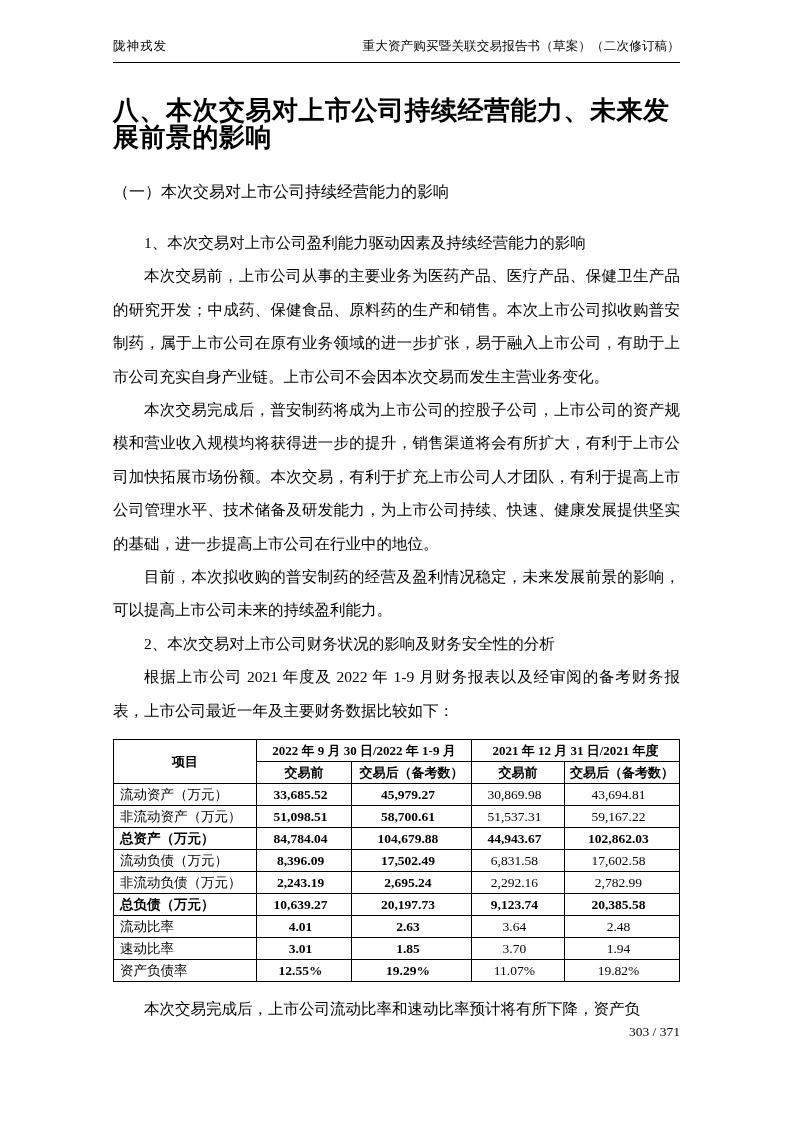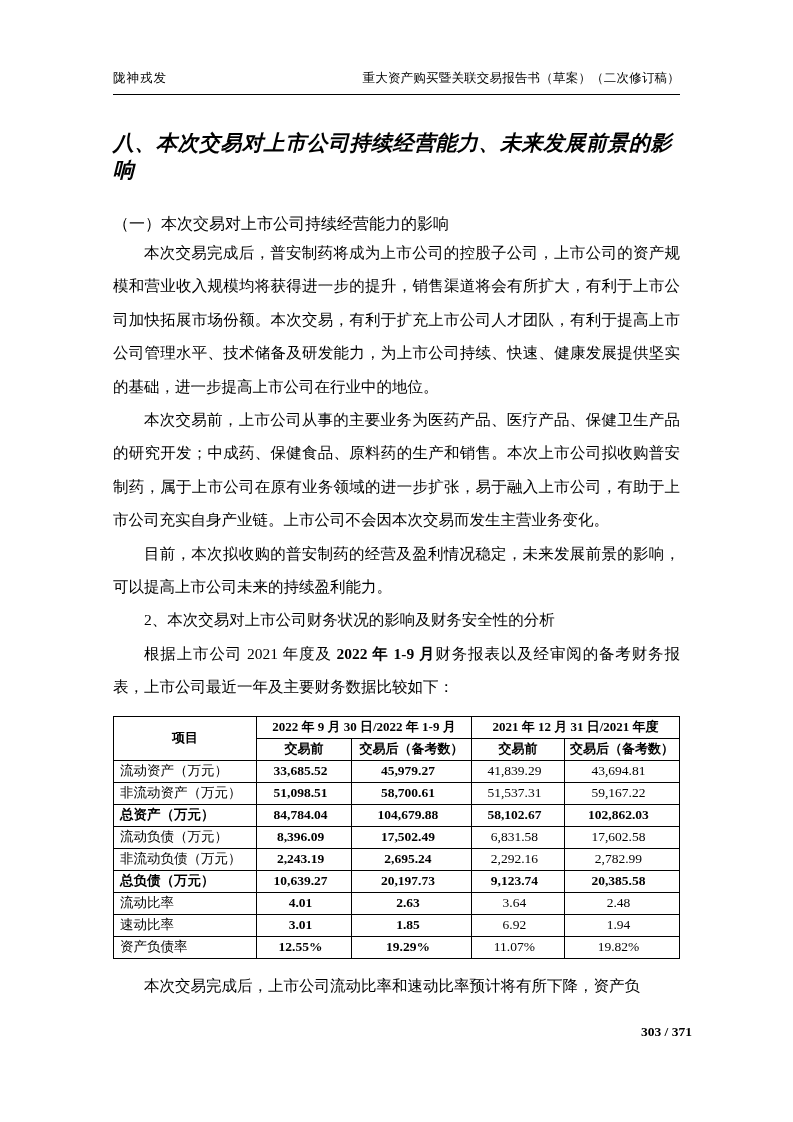--- a/index.html
+++ b/index.html
@@ -5,62 +5,61 @@
   html, body {
     margin: 0; padding: 0;
     width: 793px; height: 1122px;
     background: #ffffff;
     overflow: hidden;
   }
   .page {
     position: relative;
     width: 793px; height: 932px;
     box-sizing: border-box;
-    padding: 70px 113px 0 113px;
+    padding: 38px 113px 0 113px;
     font-family: "Liberation Serif", "DejaVu Serif", serif;
     color: #000;
   }
   
   .doc-header {
     display: flex;
     justify-content: space-between;
     align-items: flex-end;
     font-size: 12.5px;
     padding-bottom: 7px;
     border-bottom: 1.5px solid #000;
   }
   .doc-header .left  { letter-spacing: 1px; }
   .doc-header .right { letter-spacing: 0.2px; }
   
   h1.doc-title {
     margin: 34px 0 0 0;
     font-family: "Liberation Sans", "DejaVu Sans", sans-serif;
-    font-size: 21px;
+    font-size: 26px;
     font-weight: bold;
     line-height: 27px;
     letter-spacing: 0.5px;
-    font-style: italic;
   }
   h2.doc-subtitle {
     margin: 29px 0 0 0;
     font-family: "Liberation Sans", "DejaVu Sans", sans-serif;
     font-size: 16px;
     font-weight: normal;
     line-height: 24px;
   }
   
   p.para {
     margin: 0;
     font-size: 15.5px;
     line-height: 33.4px;
     text-align: justify;
     text-indent: 2em;
   }
   p.para.first { margin-top: 22px; }
-  .bold { font-weight: bold; }
+  .bold { font-weight: normal; }
   
   table.fin-table {
     width: 100%;
     border-collapse: collapse;
     margin-top: 12px;
     font-size: 13.5px;
   }
   .fin-table th, .fin-table td {
     border: 1px solid #000;
     padding: 1px 5px;
@@ -74,41 +73,42 @@
     font-size: 13px;
   }
   .fin-table td.label { text-align: left; padding-left: 6px; white-space: nowrap; }
   .fin-table td.num   { text-align: center; padding-right: 12px; }
   .fin-table td.c22   { font-weight: bold; }           
   .fin-table tr.bold-row td { font-weight: bold; }     
   
   .page-number {
     position: absolute;
     top: 1024px;
-    right: 101px;
+    right: 113px;
     font-size: 13.5px;
-    font-weight: bold;
+    font-weight: normal;
     margin-left: 38px;
   }
 </style>
 </head>
 <body>
 
 <div class="page">
 
   <div class="doc-header">
     <span class="left">陇神戎发</span>
     <span class="right">重大资产购买暨关联交易报告书（草案）（二次修订稿）</span>
   </div>
 
   <h1 class="doc-title">八、本次交易对上市公司持续经营能力、未来发展前景的影响</h1>
   <h2 class="doc-subtitle">（一）本次交易对上市公司持续经营能力的影响</h2>
 
+  <p class="para first">1、本次交易对上市公司盈利能力驱动因素及持续经营能力的影响</p>
+  <p class="para">本次交易前，上市公司从事的主要业务为医药产品、医疗产品、保健卫生产品的研究开发；中成药、保健食品、原料药的生产和销售。本次上市公司拟收购普安制药，属于上市公司在原有业务领域的进一步扩张，易于融入上市公司，有助于上市公司充实自身产业链。上市公司不会因本次交易而发生主营业务变化。</p>
   <p class="para">本次交易完成后，普安制药将成为上市公司的控股子公司，上市公司的资产规模和营业收入规模均将获得进一步的提升，销售渠道将会有所扩大，有利于上市公司加快拓展市场份额。本次交易，有利于扩充上市公司人才团队，有利于提高上市公司管理水平、技术储备及研发能力，为上市公司持续、快速、健康发展提供坚实的基础，进一步提高上市公司在行业中的地位。</p>
-  <p class="para">本次交易前，上市公司从事的主要业务为医药产品、医疗产品、保健卫生产品的研究开发；中成药、保健食品、原料药的生产和销售。本次上市公司拟收购普安制药，属于上市公司在原有业务领域的进一步扩张，易于融入上市公司，有助于上市公司充实自身产业链。上市公司不会因本次交易而发生主营业务变化。</p>
   <p class="para">目前，本次拟收购的普安制药的经营及盈利情况稳定，未来发展前景的影响，可以提高上市公司未来的持续盈利能力。</p>
   <p class="para">2、本次交易对上市公司财务状况的影响及财务安全性的分析</p>
   <p class="para"><span>根据上市公司 2021 年度及 </span><span class="bold">2022 年 1-9 月</span><span>财务报表以及经审阅的备考财务报表，上市公司最近一年及主要财务数据比较如下：</span></p>
 
   <table class="fin-table">
     <colgroup>
       <col style="width:25.6%">
         <col style="width:17.5%">
         <col style="width:21.2%">
         <col style="width:17.2%">
@@ -125,35 +125,35 @@
         <th>交易后（备考数）</th>
         <th>交易前</th>
         <th>交易后（备考数）</th>
       </tr>
     </thead>
     <tbody>
       <tr>
         <td class="label">流动资产（万元）</td>
         <td class="num c22">33,685.52</td>
         <td class="num c22">45,979.27</td>
-        <td class="num">41,839.29</td>
+        <td class="num">30,869.98</td>
         <td class="num">43,694.81</td>
       </tr>
       <tr>
         <td class="label">非流动资产（万元）</td>
         <td class="num c22">51,098.51</td>
         <td class="num c22">58,700.61</td>
         <td class="num">51,537.31</td>
         <td class="num">59,167.22</td>
       </tr>
       <tr class="bold-row">
         <td class="label">总资产（万元）</td>
         <td class="num c22">84,784.04</td>
         <td class="num c22">104,679.88</td>
-        <td class="num">58,102.67</td>
+        <td class="num">44,943.67</td>
         <td class="num">102,862.03</td>
       </tr>
       <tr>
         <td class="label">流动负债（万元）</td>
         <td class="num c22">8,396.09</td>
         <td class="num c22">17,502.49</td>
         <td class="num">6,831.58</td>
         <td class="num">17,602.58</td>
       </tr>
       <tr>
@@ -174,21 +174,21 @@
         <td class="label">流动比率</td>
         <td class="num c22">4.01</td>
         <td class="num c22">2.63</td>
         <td class="num">3.64</td>
         <td class="num">2.48</td>
       </tr>
       <tr>
         <td class="label">速动比率</td>
         <td class="num c22">3.01</td>
         <td class="num c22">1.85</td>
-        <td class="num">6.92</td>
+        <td class="num">3.70</td>
         <td class="num">1.94</td>
       </tr>
       <tr>
         <td class="label">资产负债率</td>
         <td class="num c22">12.55%</td>
         <td class="num c22">19.29%</td>
         <td class="num">11.07%</td>
         <td class="num">19.82%</td>
       </tr>
     </tbody>

